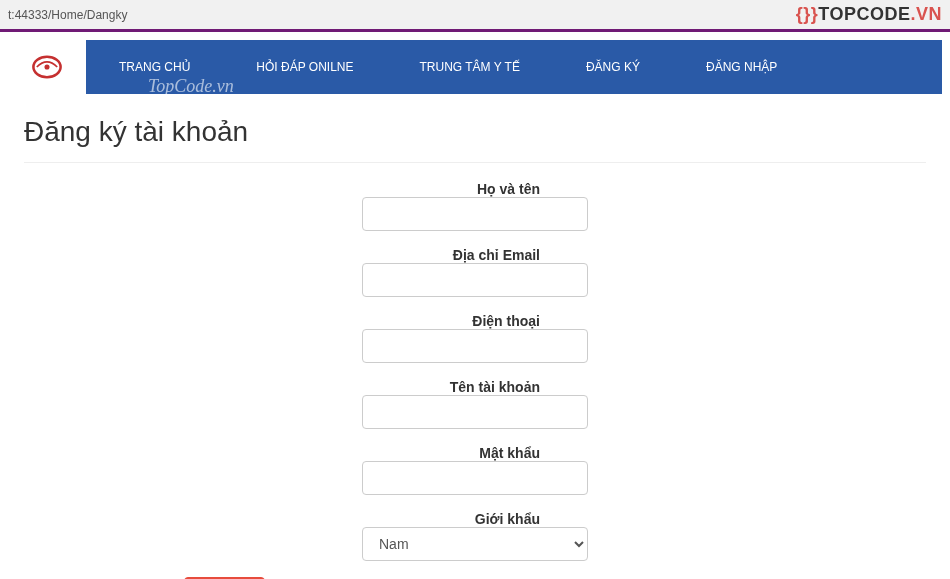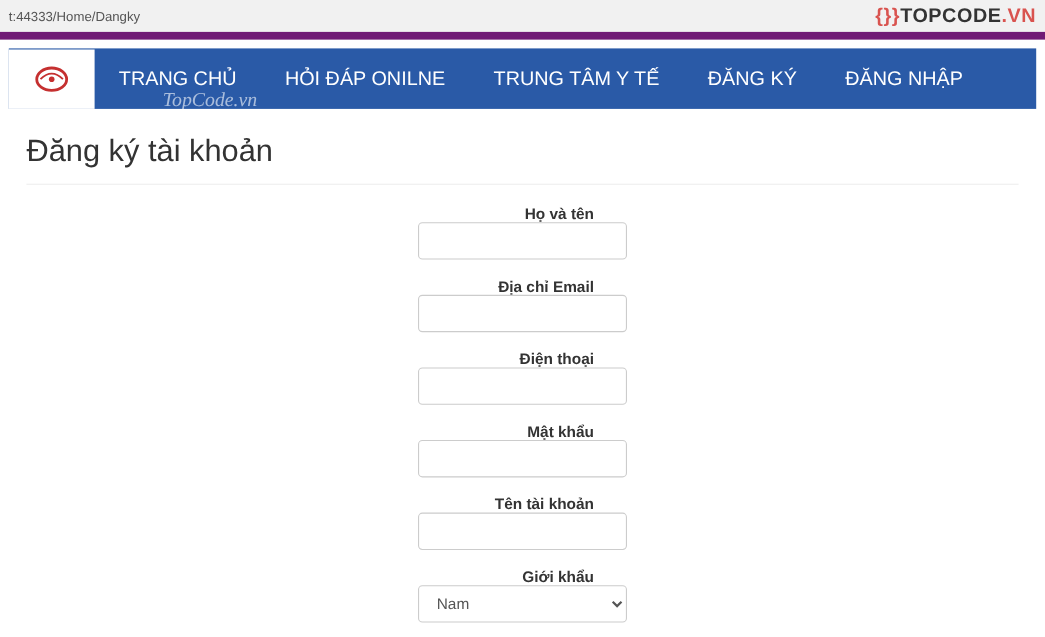--- a/index.html
+++ b/index.html
@@ -7,21 +7,21 @@
       font-family: "Helvetica Neue", Helvetica, Arial, sans-serif;
       font-size: 14px;
       color: #333;
       background: #fff;
     }
     .address-bar {
       background: #f1f1f1;
       padding: 4px 8px;
       font-size: 12px;
       color: #555;
-      border-bottom: 7px solid #701a75;
+      border-bottom: 3px solid #701a75;
       display: flex;
       justify-content: space-between;
       align-items: center;
     }
     .watermark-top {
       font-weight: bold;
       font-size: 18px;
       letter-spacing: 0.5px;
     }
     .watermark-top .brace { color: #d9534f; }
@@ -44,24 +44,24 @@
       justify-content: center;
       height: 54px;
     }
     .navbar-brand svg { width: 34px; height: 28px; }
     .navbar-nav {
       display: flex;
       list-style: none;
     }
     .navbar-nav li a {
       display: block;
-      padding: 17px 22px;
+      padding: 17px 33px;
       color: #fff;
       text-decoration: none;
-      font-size: 18px;
+      font-size: 12px;
       cursor: pointer;
     }
     .navbar-watermark {
       position: absolute;
       left: 140px;
       top: 36px;
       color: rgba(255,255,255,0.6);
       font-size: 18px;
       font-family: Georgia, serif;
       font-style: italic;
@@ -91,21 +91,21 @@
       flex-direction: column;
     }
     .control-label {
       width: 160px;
       text-align: right;
       padding-right: 15px;
       font-weight: 700;
       font-size: 14px;
     }
     .form-control {
-      width: 190px;
+      width: 226px;
       height: 34px;
       padding: 6px 12px;
       font-size: 14px;
       line-height: 1.4;
       color: #555;
       background: #fff;
       border: 1px solid #ccc;
       border-radius: 4px;
     }
     select.form-control {
@@ -179,27 +179,27 @@
       <label class="control-label">Địa chỉ Email</label>
       <input type="text" class="form-control" style="">
     </div>
 
     <div class="form-group">
       <label class="control-label">Điện thoại</label>
       <input type="text" class="form-control" style="">
     </div>
 
     <div class="form-group">
+      <label class="control-label">Tên tài khoản</label>
+      <input type="text" class="form-control" style="">
+    </div>
+
+    <div class="form-group">
       <label class="control-label">Mật khẩu</label>
       <input type="password" class="form-control" style="">
-    </div>
-
-    <div class="form-group">
-      <label class="control-label">Tên tài khoản</label>
-      <input type="text" class="form-control" style="">
     </div>
 
     <div class="form-group">
       <label class="control-label">Giới khẩu</label>
       <select class="form-control">
         <option>Nam</option>
       </select>
     </div>
 
 

